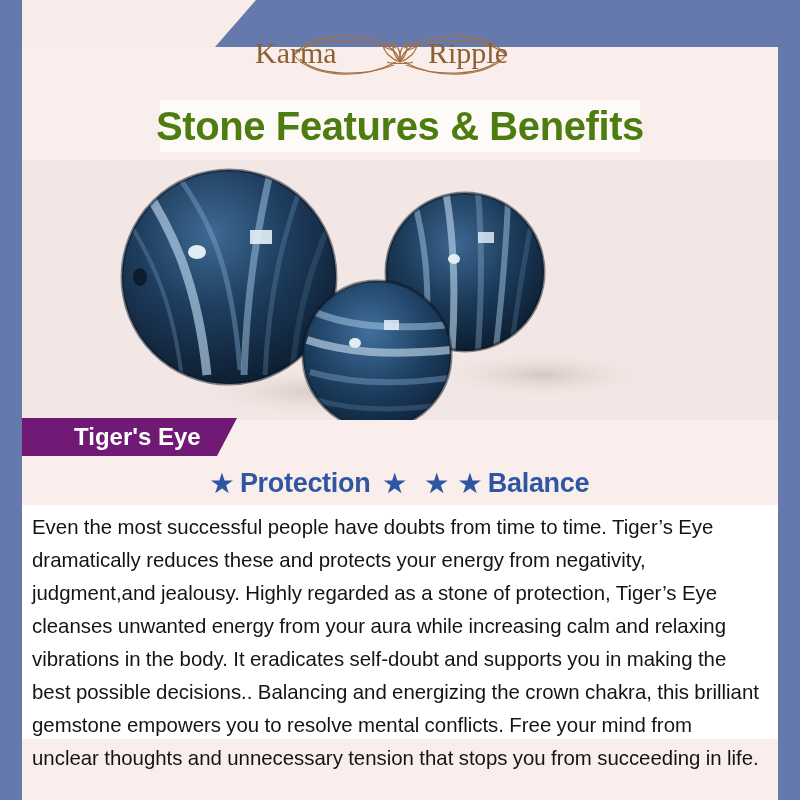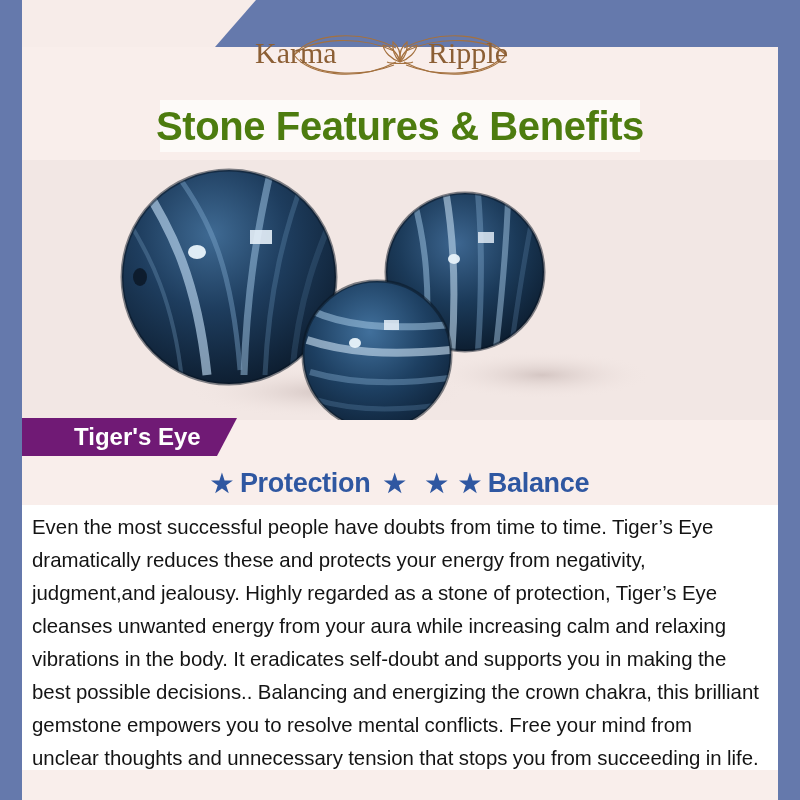--- a/index.html
+++ b/index.html
@@ -112,21 +112,21 @@
     font-size:25px;
     line-height:1;
     margin-right:7px;
     color:#2f57a1;
   }
   .feature + .feature{margin-left:11px;}
   .feature.tight + .feature.tight{margin-left:2px;}
 
   
   .body-card{
-    position:absolute;left:22px;top:505px;width:756px;height:265px;
+    position:absolute;left:22px;top:505px;width:756px;height:234px;
     background:#ffffff;
     padding:6px 0 0 0;
     box-sizing:border-box;
   }
   .body-text{
     margin:0;
     padding:0 14px 0 10px;
     color:#141414;
     font-size:20.4px;
     line-height:33px;

